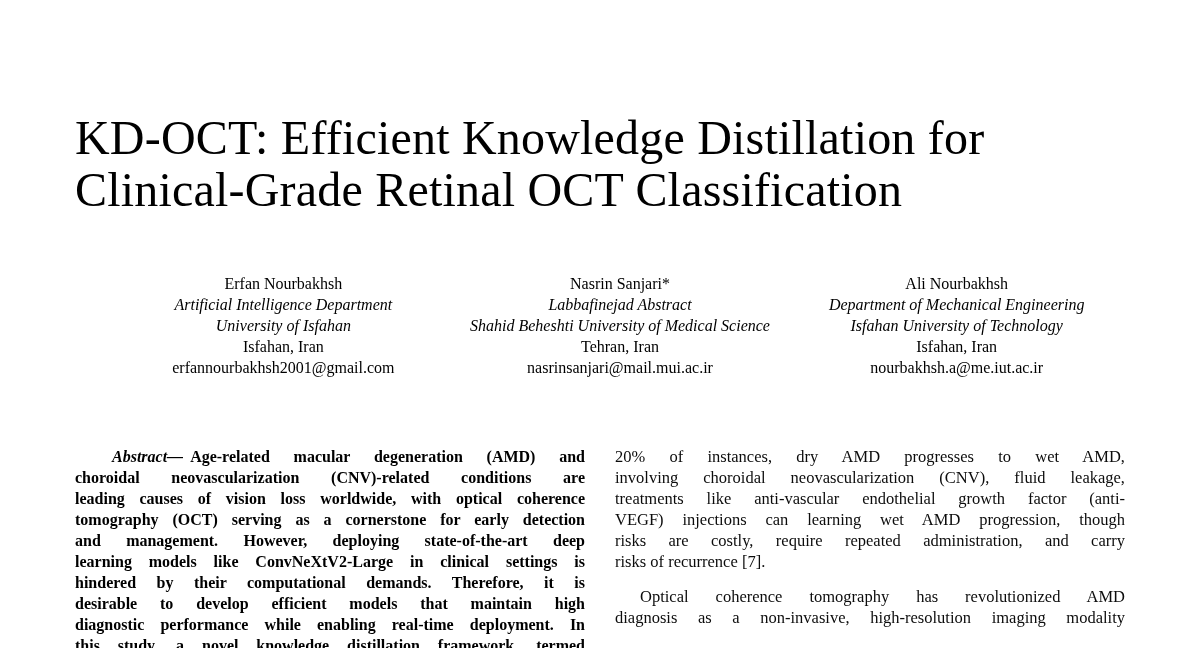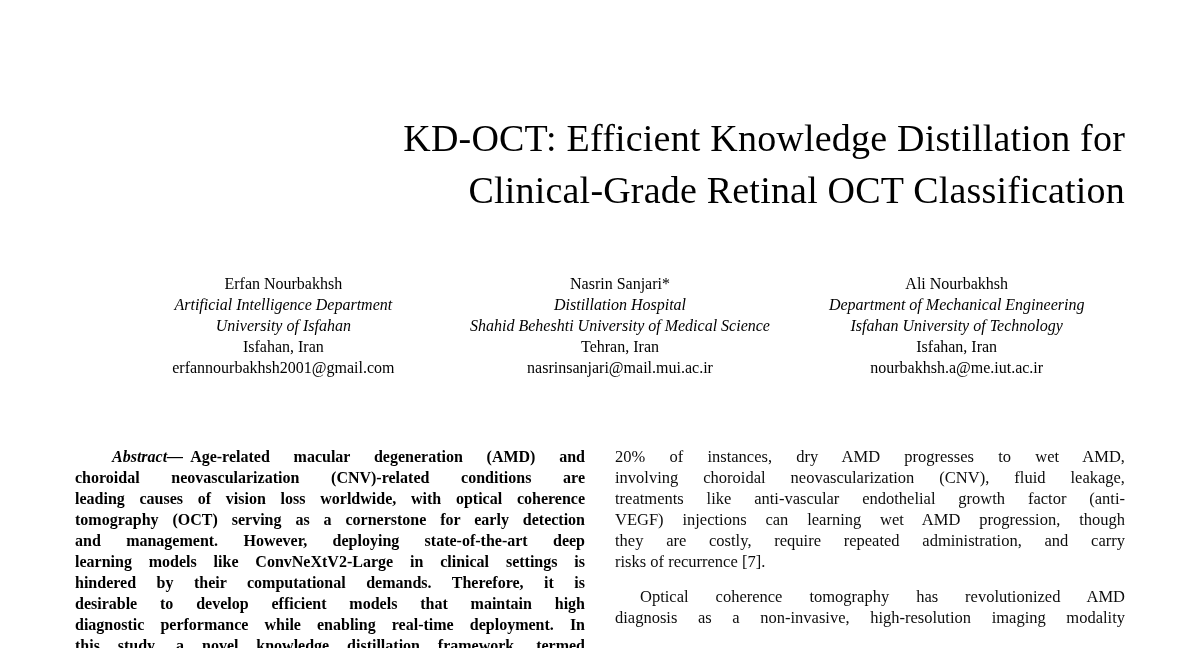--- a/index.html
+++ b/index.html
@@ -15,24 +15,24 @@
     color: #000000;
   }
   .page {
     width: 1050px;
     margin: 0 auto;
     padding: 0 75px;
   }
   
   .title {
     margin: 112px 0 0 0;
-    font-size: 38px;
+    font-size: 48px;
     line-height: 52px;
     font-weight: 400;
-    text-align: right;
+    text-align: left;
     letter-spacing: 0.2px;
   }
   .title-line { display: block; }
 
   
   .authors {
     display: flex;
     margin-top: 57px;
     padding-left: 40px;
   }
@@ -95,21 +95,21 @@
   <div class="authors">
     <div class="author">
       <div class="author-name">Erfan Nourbakhsh</div>
       <div class="author-affil">Artificial Intelligence Department</div>
       <div class="author-affil">University of Isfahan</div>
       <div class="author-loc">Isfahan, Iran</div>
       <div class="author-email">erfannourbakhsh2001@gmail.com</div>
     </div>
     <div class="author">
       <div class="author-name">Nasrin Sanjari*</div>
-      <div class="author-affil">Distillation Hospital</div>
+      <div class="author-affil">Labbafinejad Abstract</div>
       <div class="author-affil">Shahid Beheshti University of Medical Science</div>
       <div class="author-loc">Tehran, Iran</div>
       <div class="author-email">nasrinsanjari@mail.mui.ac.ir</div>
     </div>
     <div class="author">
       <div class="author-name">Ali Nourbakhsh</div>
       <div class="author-affil">Department of Mechanical Engineering</div>
       <div class="author-affil">Isfahan University of Technology</div>
       <div class="author-loc">Isfahan, Iran</div>
       <div class="author-email">nourbakhsh.a@me.iut.ac.ir</div>
@@ -132,21 +132,21 @@
         <div class="jline">this study, a novel knowledge distillation framework, termed</div>
       </div>
     </div>
 
     <div class="col col-right">
       <div class="para">
         <div class="jline">20% of instances, dry AMD progresses to wet AMD,</div>
         <div class="jline">involving choroidal neovascularization (CNV), fluid leakage,</div>
         <div class="jline">treatments like anti-vascular endothelial growth factor (anti-</div>
         <div class="jline">VEGF) injections can learning wet AMD progression, though</div>
-        <div class="jline">they are costly, require repeated administration, and carry</div>
+        <div class="jline">risks are costly, require repeated administration, and carry</div>
         <div class="pline">risks of recurrence [7].</div>
       </div>
       <div class="para para-gap">
         <div class="jline indent-body">Optical coherence tomography has revolutionized AMD</div>
         <div class="jline">diagnosis as a non-invasive, high-resolution imaging modality</div>
       </div>
     </div>
 
   </div>
 </div>

